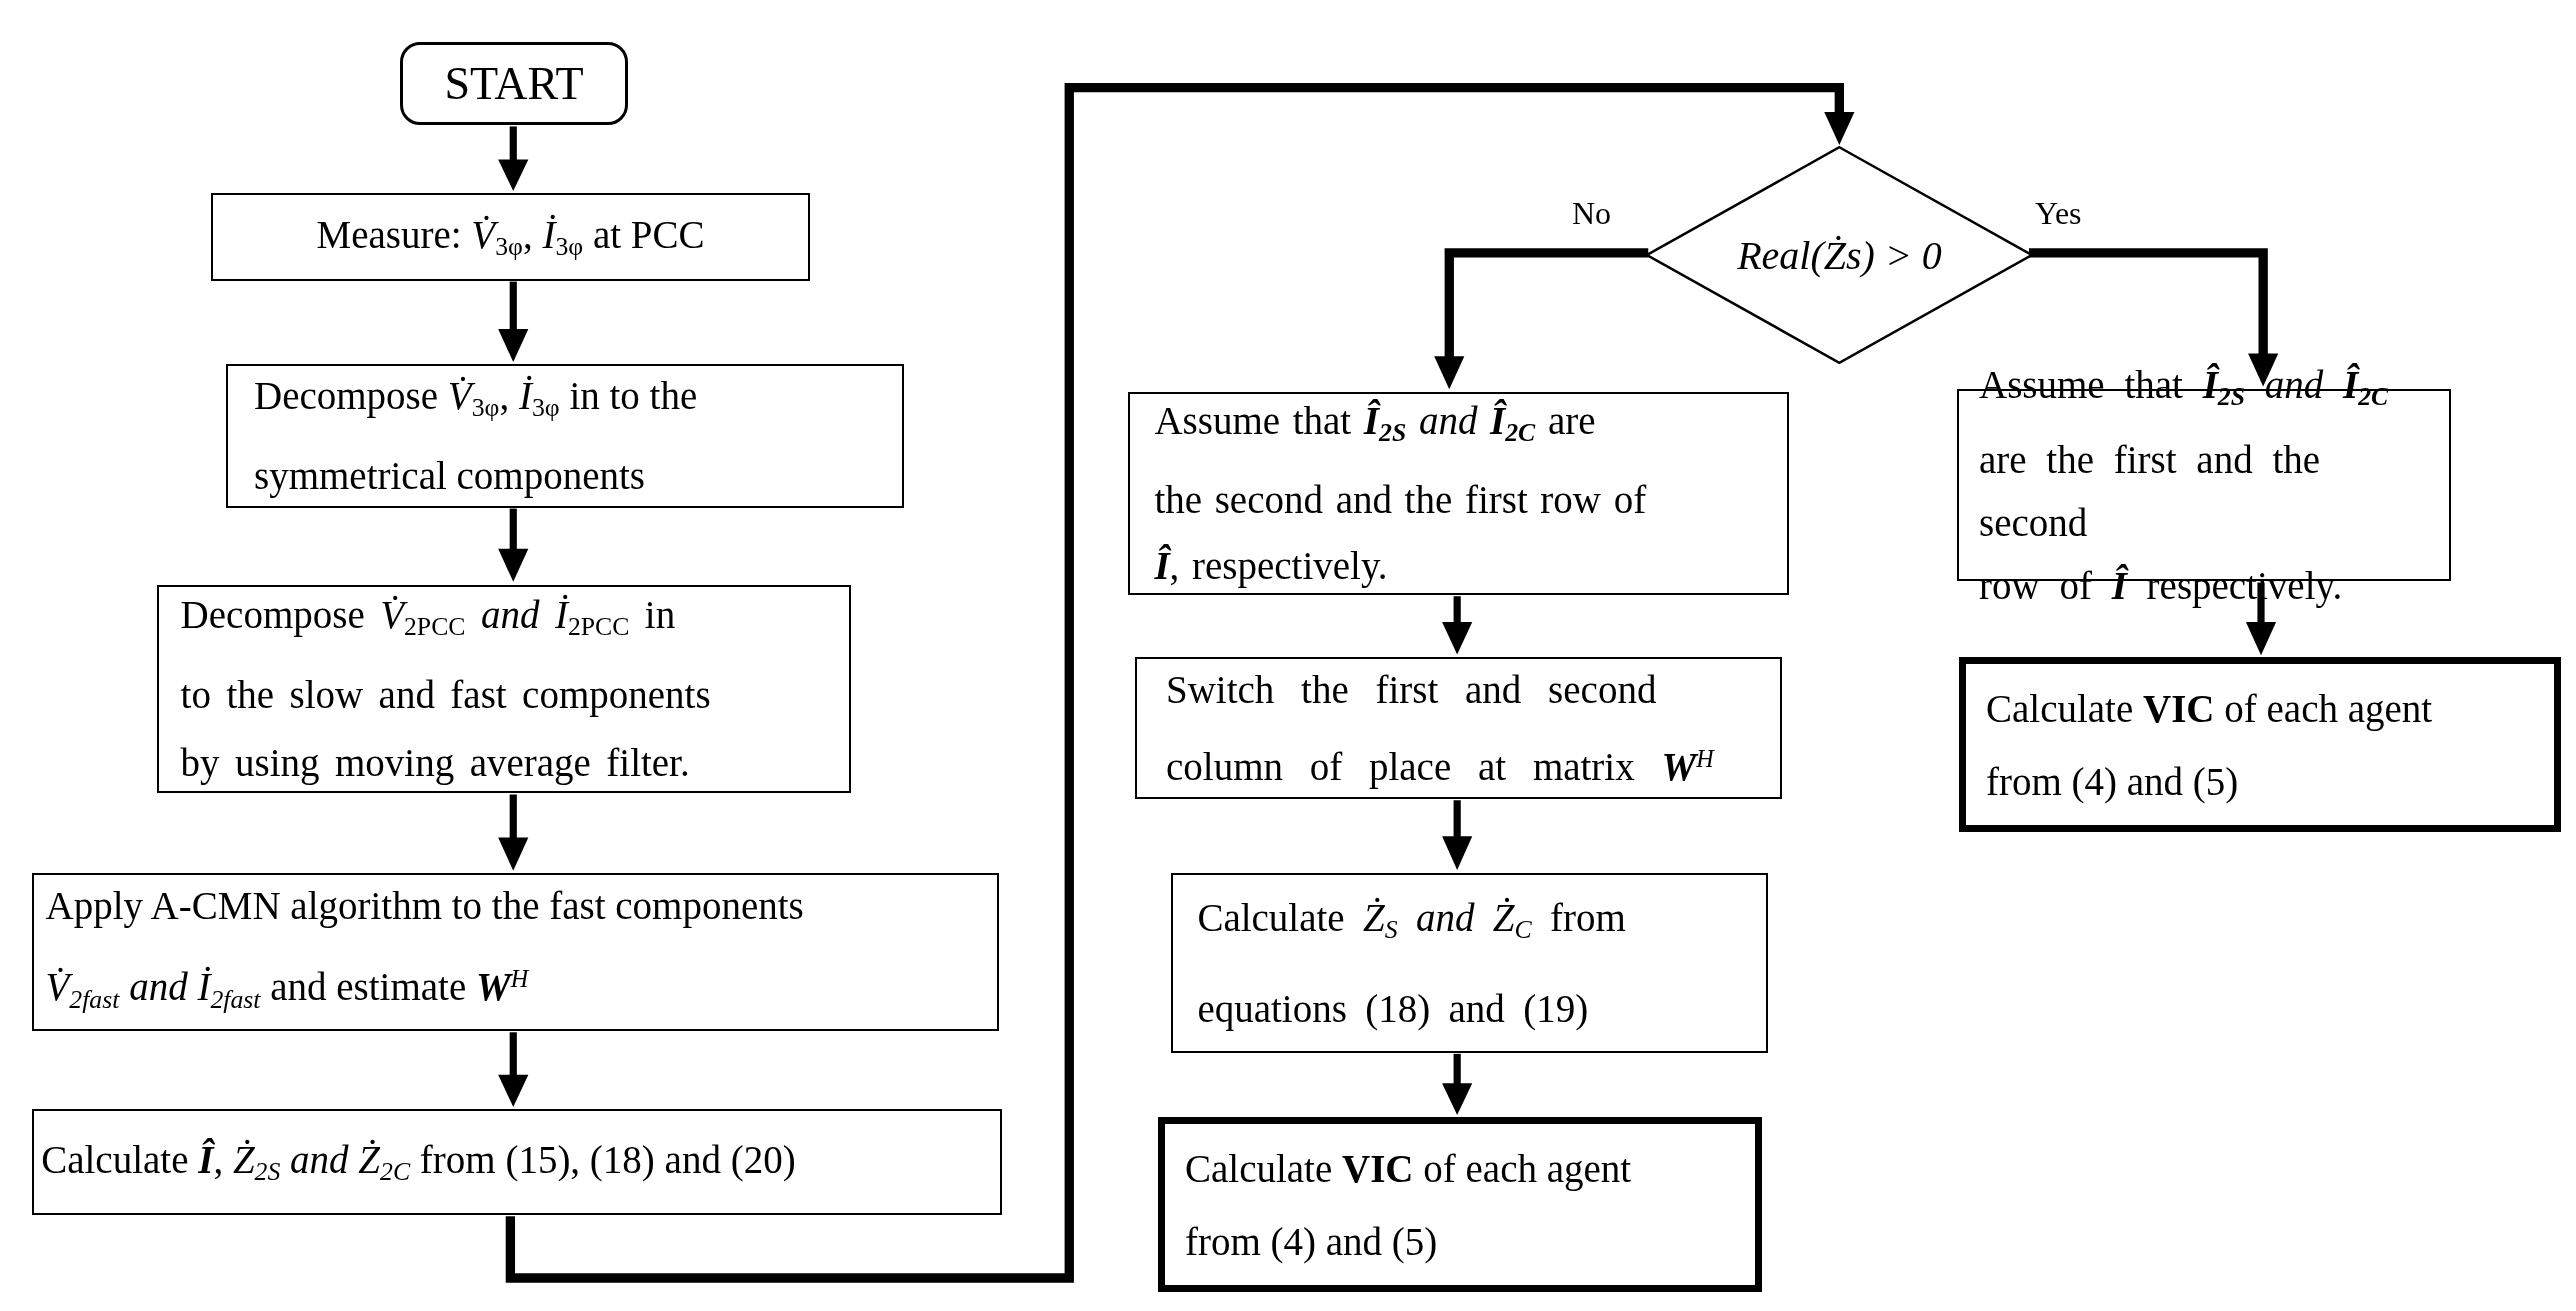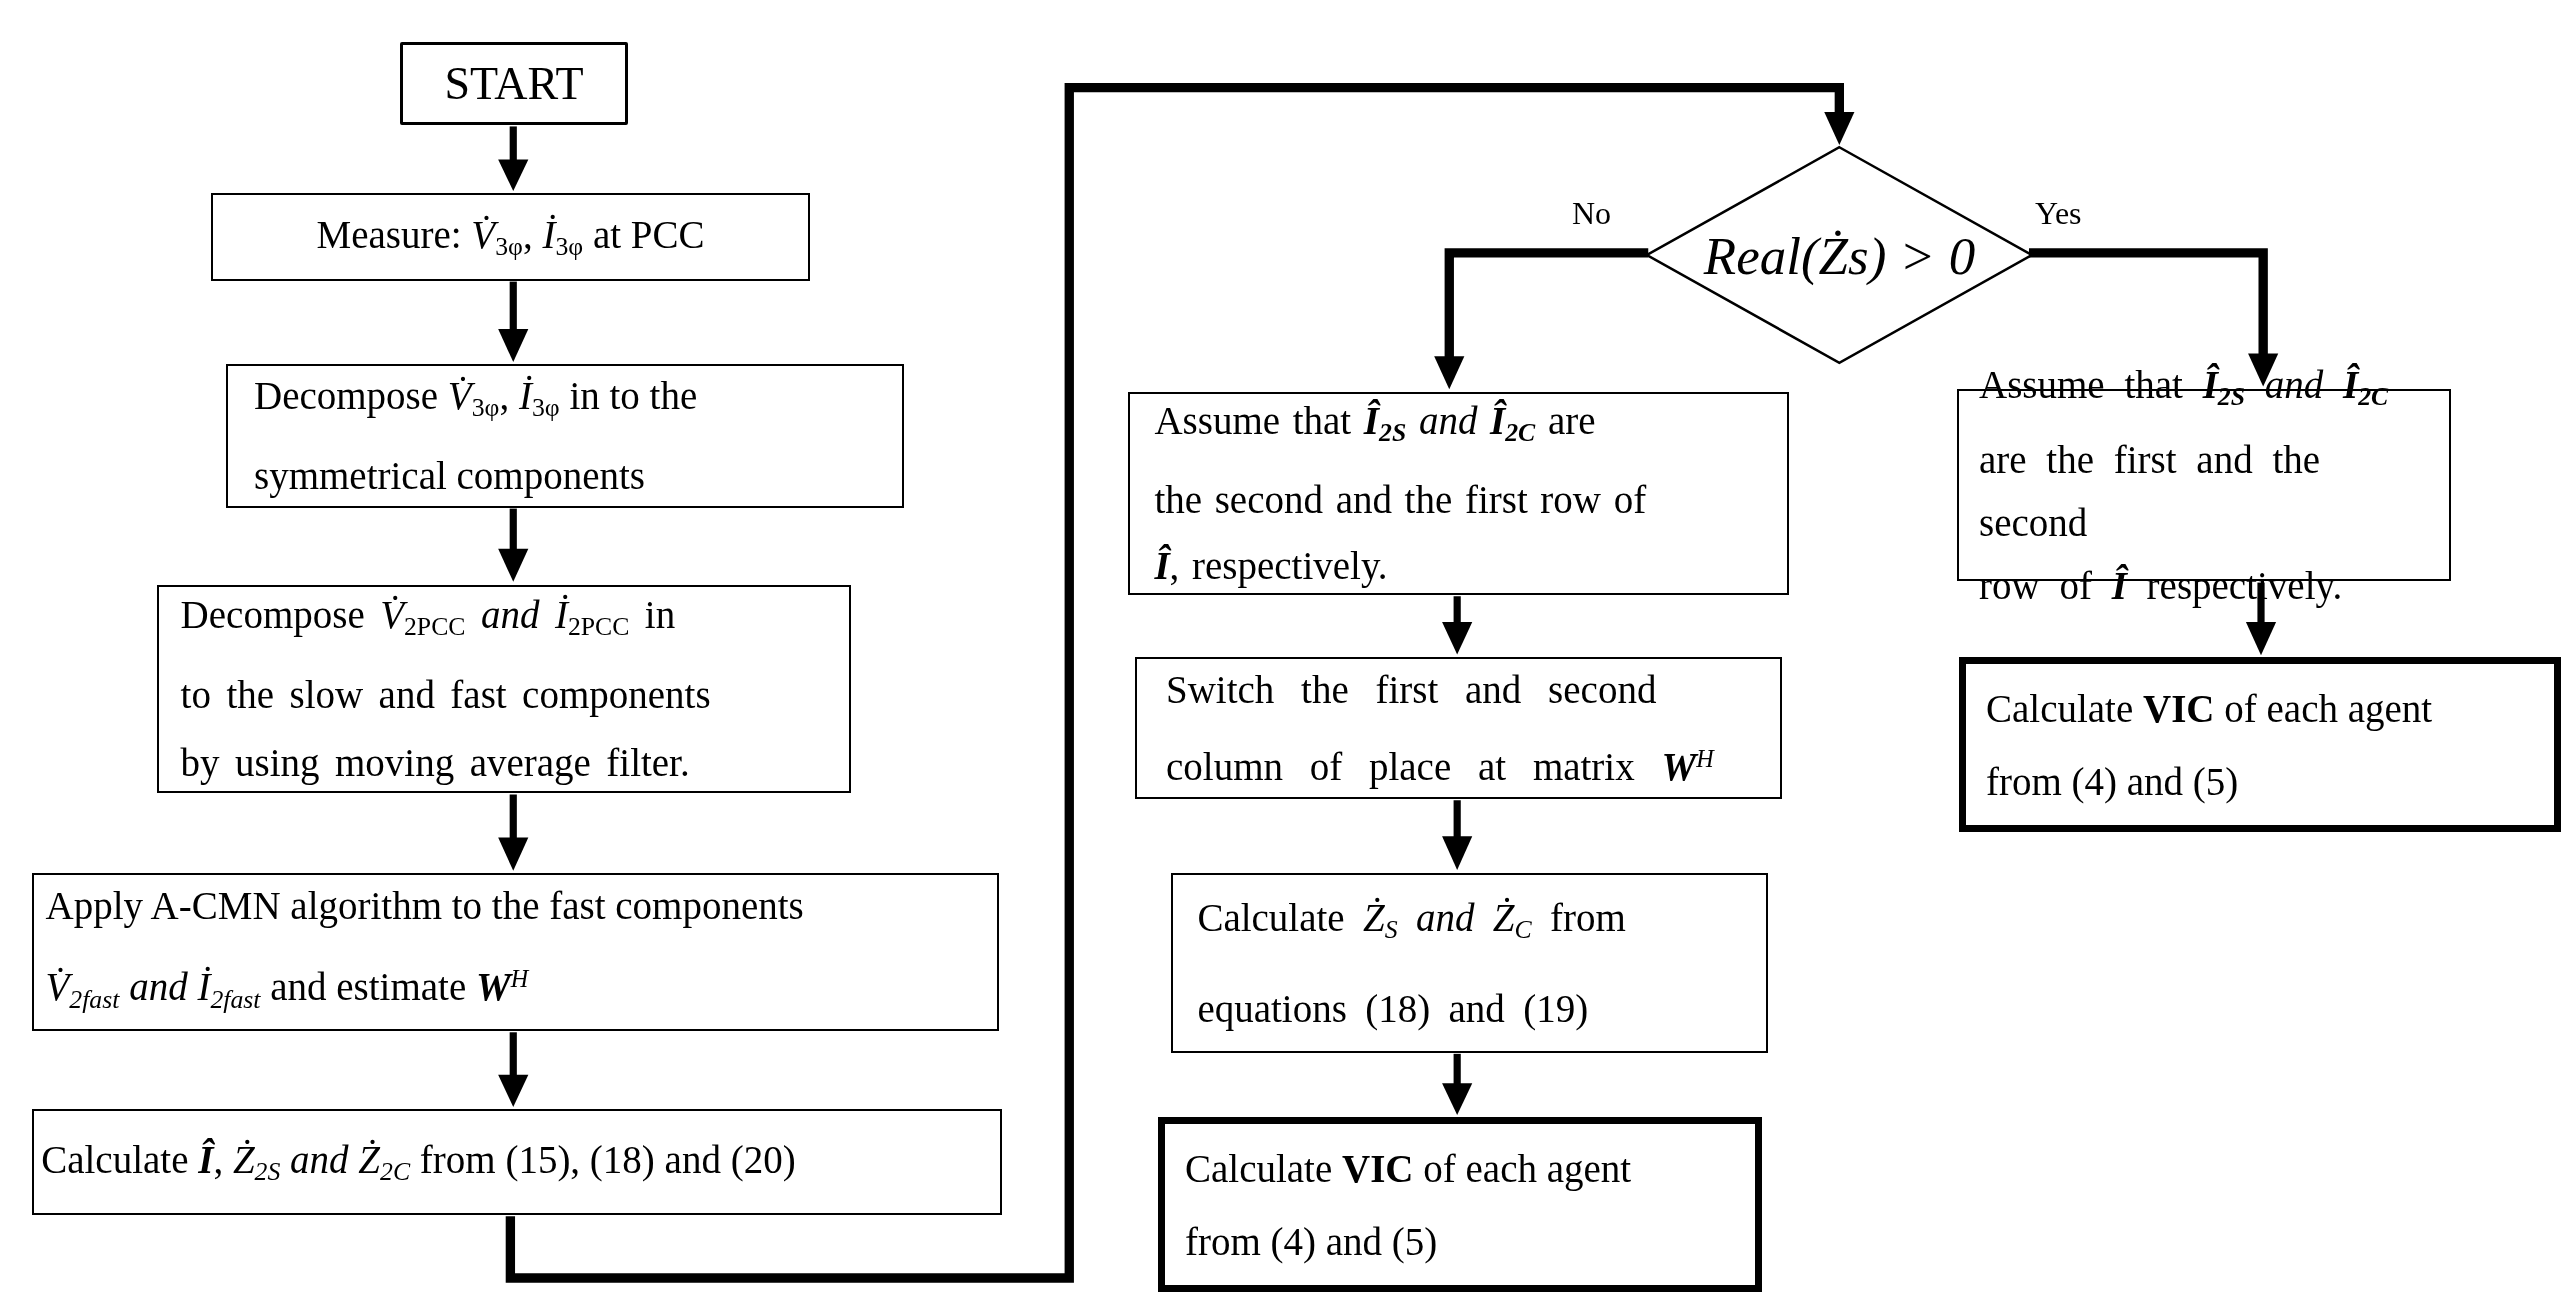--- a/index.html
+++ b/index.html
@@ -2,42 +2,42 @@
 <html style="font-size:11.5px"><head>
 <meta charset="utf-8">
 <style>
   html,body{margin:0;padding:0;background:#fff;}
   .wrap{position:relative;width:2576px;height:1311px;background:#fff;overflow:hidden;
         font-family:"Liberation Serif",serif;color:#000;}
   svg.overlay{position:absolute;left:0;top:0;pointer-events:none;}
   .node{position:absolute;box-sizing:border-box;border:2.9px solid #000;background:#fff;
         display:flex;align-items:center;font-size:39px;}
   .node .txt{width:100%;}
-  .terminator{border-width:3.6px;border-radius:2px;justify-content:center;text-align:center;
+  .terminator{border-width:3.6px;border-radius:20px;justify-content:center;text-align:center;
               font-size:46px;}
   .thick{border-width:7.2px;}
   .center{justify-content:center;text-align:center;}
   .it{font-style:italic;}
   .bd{font-weight:bold;}
   .sb{font-size:0.66em;vertical-align:-0.28em;}
   .sp{font-size:0.62em;vertical-align:0.55em;}
   .lh94 .txt{line-height:68px;}
   .lh96 .txt{line-height:69px;}
   .lh102 .txt{line-height:73px;}
   .lh110 .txt{line-height:79px;}
   .lh92 .txt{line-height:66px;}
   .lh88 .txt{line-height:63px;}
   .ws8{word-spacing:5.7px;}
   .ws12{word-spacing:8.6px;}
   .ws14{word-spacing:10px;}
   .ws24{word-spacing:17px;}
   .ws4{word-spacing:2.9px;}
   .edge-label{position:absolute;font-size:32px;background:transparent;}
   .diamond-label{position:absolute;display:flex;align-items:center;justify-content:center;
-                 text-align:center;font-size:53px;}
+                 text-align:center;font-size:40px;}
 </style>
 </head>
 <body>
 
 <div class="wrap">
 
   <svg class="overlay" width="2576" height="1311" viewBox="0 0 3585 1825">
 
     <g>
       <line x1="714" y1="176" x2="714" y2="224" stroke="#000" stroke-width="10"></line>

